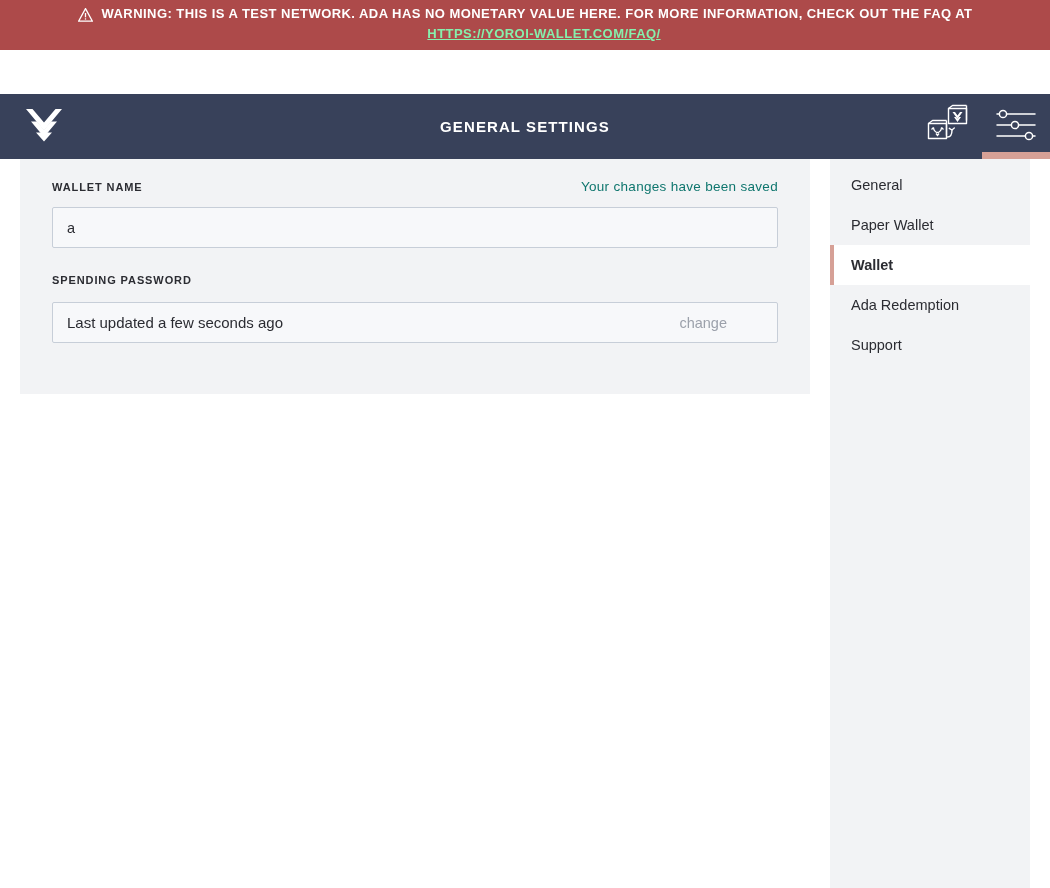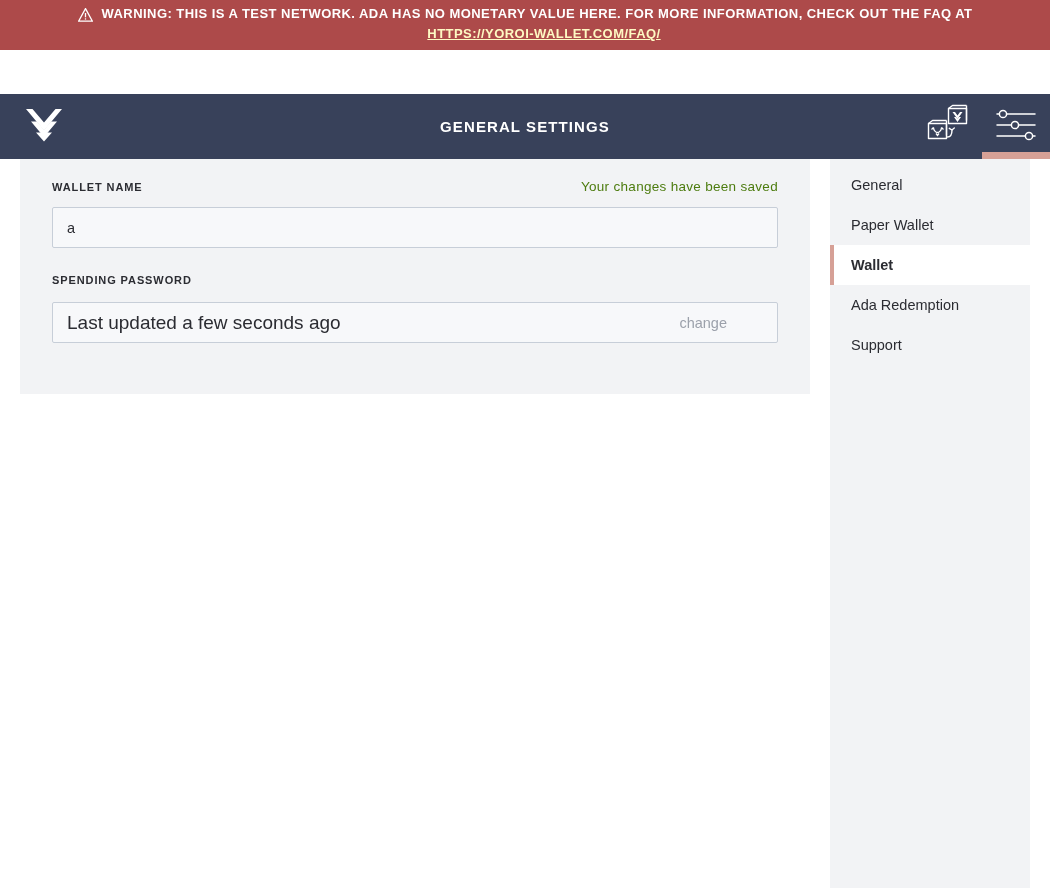--- a/index.html
+++ b/index.html
@@ -33,21 +33,21 @@
     font-weight: bold;
     letter-spacing: 0.45px;
     line-height: 16px;
     white-space: nowrap;
   }
   .warning-icon { display: inline-block; width: 15px; height: 14px; flex: none; position: relative; top: 1px; }
   .warning-link {
     font-size: 13px;
     font-weight: bold;
     letter-spacing: 0.45px;
-    color: #fef9c3;
+    color: #86efac;
     text-decoration: underline;
     margin-top: 4px;
     line-height: 16px;
     cursor: pointer;
     margin-left: 38px;
   }
 
   
   .topbar {
     position: relative;
@@ -130,21 +130,21 @@
   }
   .field-label {
     font-size: 11px;
     font-weight: bold;
     letter-spacing: 0.9px;
     color: #2b2c32;
     text-transform: uppercase;
   }
   .save-status {
     font-size: 13.5px;
-    color: #4d7c0f;
+    color: #0f766e;
     letter-spacing: 0.3px;
   }
   .text-input {
     display: block;
     width: 100%;
     height: 41px;
     margin-top: 10px;
     background: #f7f8fa;
     border: 1px solid #c7ced8;
     border-radius: 2px;
@@ -161,21 +161,21 @@
     height: 41px;
     margin-top: 10px;
     background: #f7f8fa;
     border: 1px solid #c7ced8;
     border-radius: 2px;
     display: flex;
     align-items: center;
     padding: 0 14px;
   }
   .password-status {
-    font-size: 19px;
+    font-size: 15px;
     color: #2b2c32;
   }
   .change-link {
     position: absolute;
     right: 50px;
     font-size: 14.5px;
     color: #9ca1ab;
     cursor: pointer;
   }
 

